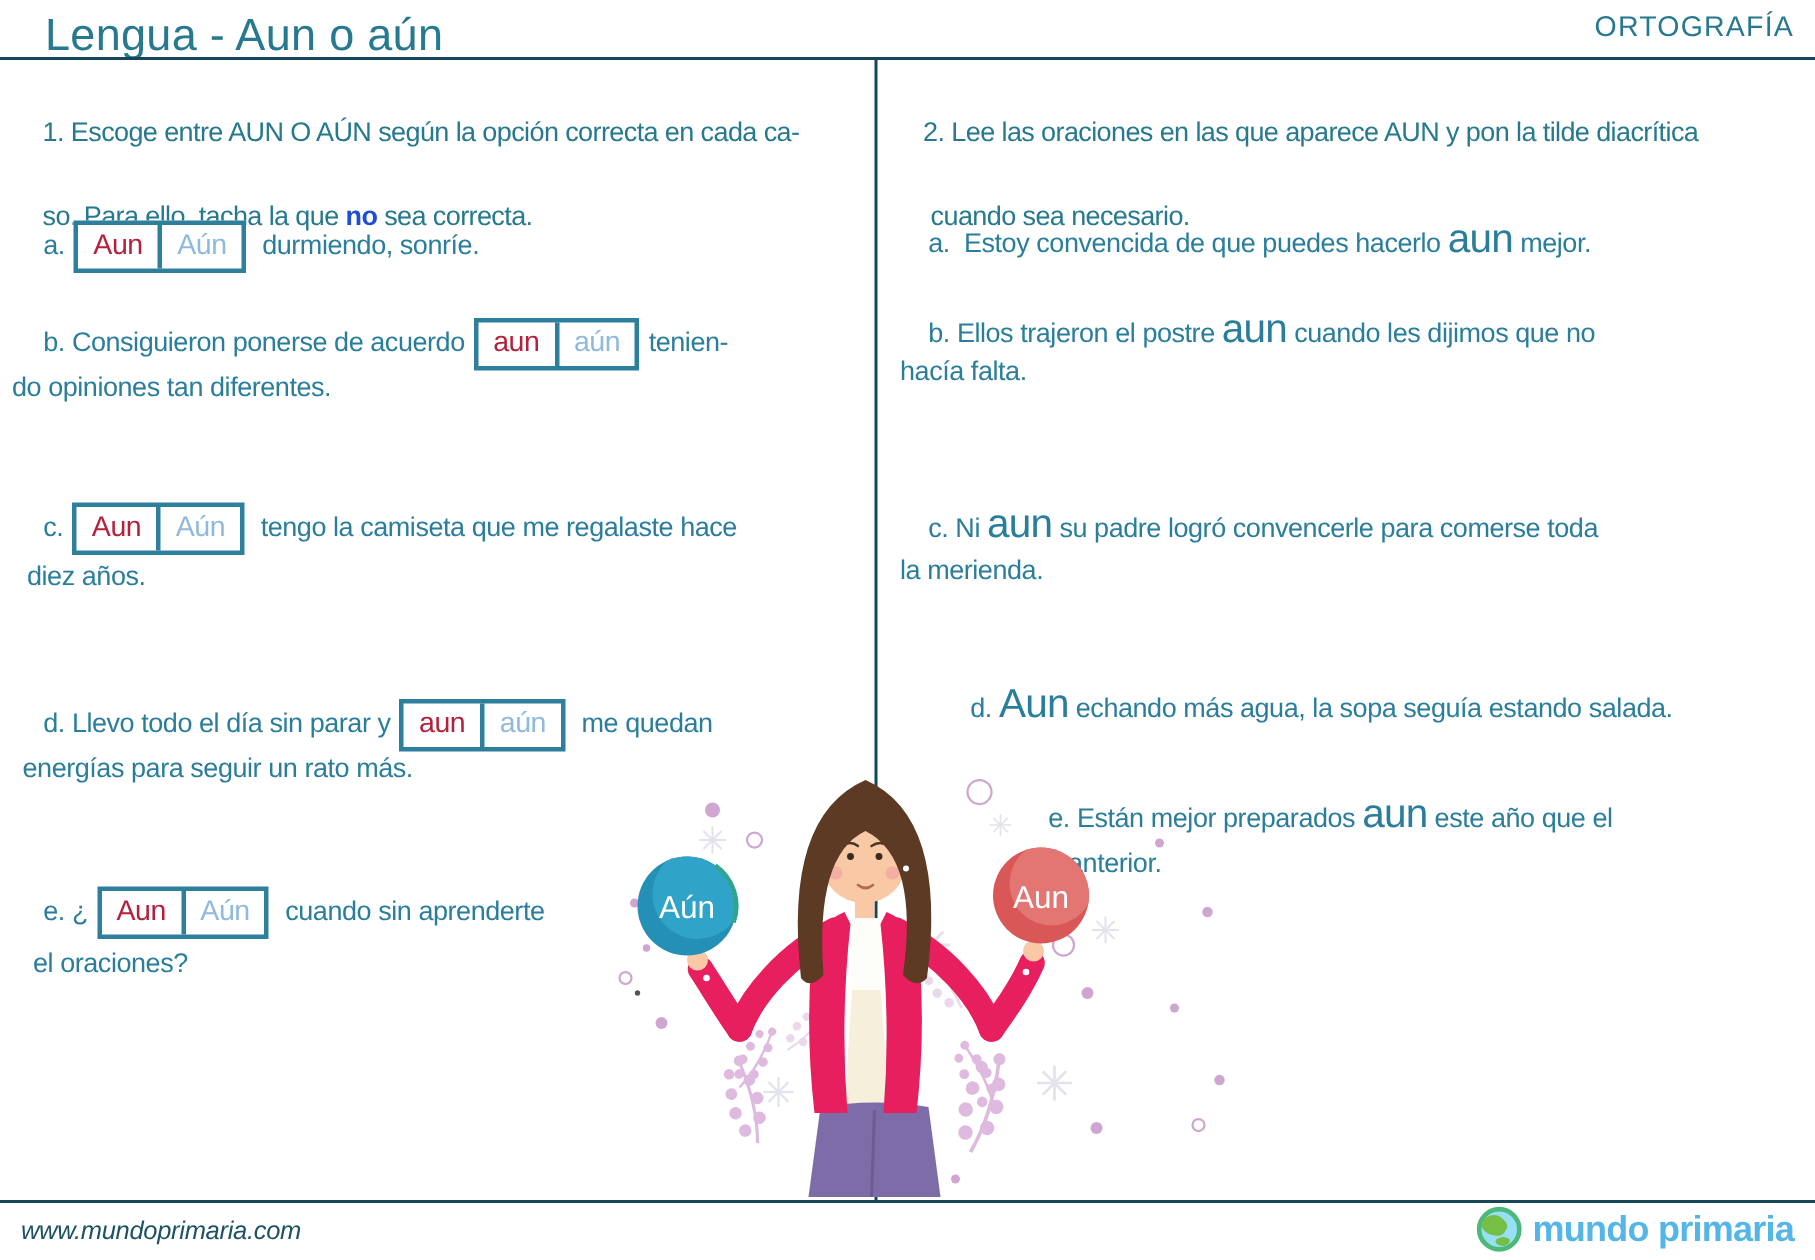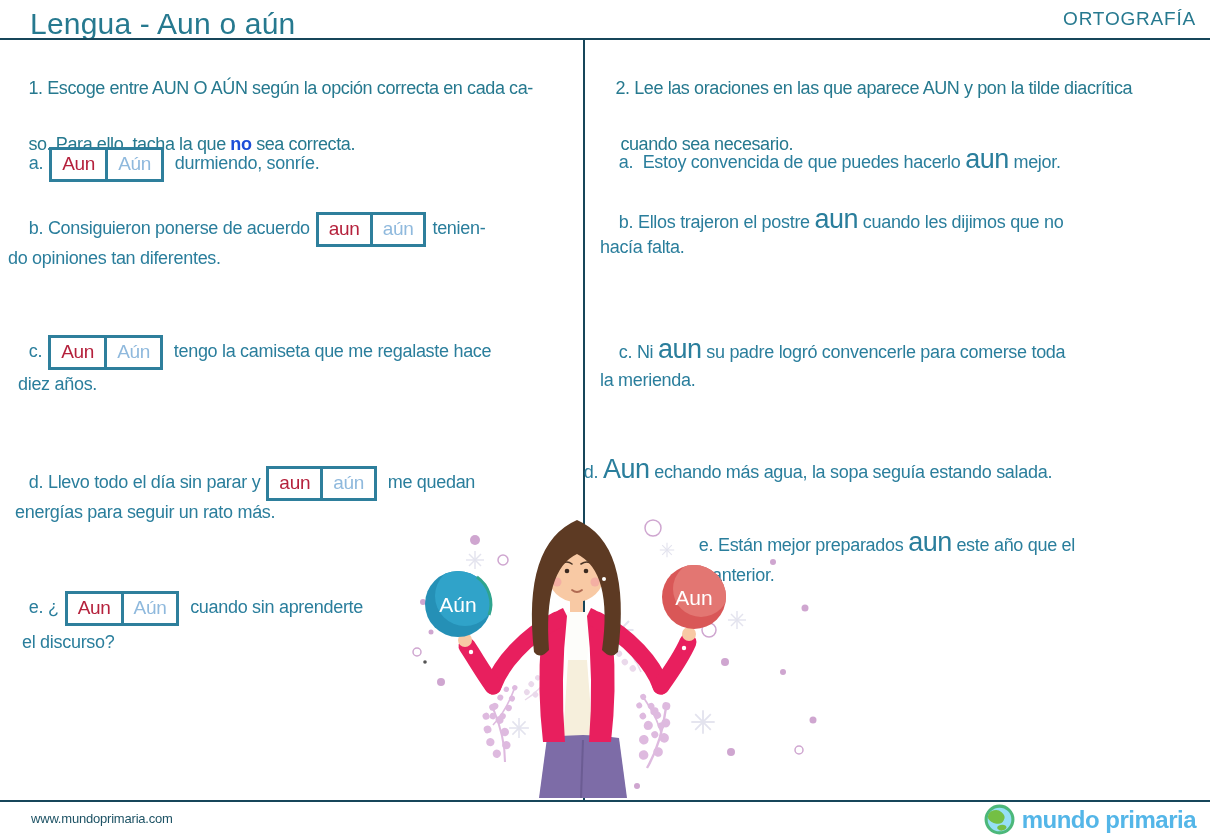--- a/index.html
+++ b/index.html
@@ -11,21 +11,21 @@
   .subject{position:absolute;right:14px;top:8px;font-size:19px;letter-spacing:.8px;color:#26798f;}
   .instr{position:absolute;font-size:18px;letter-spacing:-.4px;line-height:28px;white-space:pre;color:#26798f;}
   .instr .bold{font-weight:700;color:#1d4ed8;}
   .line{position:absolute;font-size:18px;letter-spacing:-.3px;line-height:34px;white-space:pre;color:#2a7e9c;}
   .big{font-size:27px;letter-spacing:-.5px;}
   .optbox{display:inline-flex;vertical-align:middle;border:3px solid #2e7f9c;background:#fff;margin:0 6px;}
   .opt{padding:2px 10px 3px;font-size:19px;line-height:24px;white-space:pre;}
   .opt.red{color:#b5213c;border-right:3px solid #2e7f9c;}
   .opt.blue{color:#8fb9dd;}
   #illus{position:absolute;left:405px;top:500px;width:435px;height:300px;}
-  .footer-url{position:absolute;left:31px;top:811px;font-size:13px;letter-spacing:-.2px;color:#1d5264;}
+  .footer-url{position:absolute;left:14px;top:811px;font-size:17px;letter-spacing:-.2px;color:#1d5264;font-style:italic;}
   .logo{position:absolute;right:14px;top:803px;display:flex;align-items:center;gap:6px;}
   .logo-text{font-size:24px;font-weight:700;letter-spacing:-.5px;color:#54b6e8;}
 </style>
 </head>
 <body>
 
 <div id="page">
 
   <div class="title">Lengua - Aun o aún</div>
   <div class="subject">ORTOGRAFÍA</div>
@@ -52,42 +52,42 @@
   <div class="line" style="left:18px;top:367px">diez años.</div>
 
   <div class="line" style="left:10px;top:431px">
     <span>d. Llevo todo el día sin parar y</span><span class="optbox"><span class="opt red">aun</span><span class="opt blue">aún</span></span><span> me quedan</span>
   </div>
   <div class="line" style="left:15px;top:495px">energías para seguir un rato más.</div>
 
   <div class="line" style="left:10px;top:556px">
     <span>e. ¿</span><span class="optbox"><span class="opt red">Aun</span><span class="opt blue">Aún</span></span><span> cuando sin aprenderte</span>
   </div>
-  <div class="line" style="left:22px;top:625px">el discurso?</div>
+  <div class="line" style="left:22px;top:625px">el oraciones?</div>
 
   <div class="instr" style="left:597px;top:46px">
     <span>2. Lee las oraciones en las que aparece AUN y pon la tilde diacrítica</span><br>
     <span style="padding-left:5px">cuando sea necesario.</span>
   </div>
 
   <div class="line" style="left:600px;top:108px">
     <span>a.  Estoy convencida de que puedes hacerlo </span><span class="big">aun</span><span> mejor.</span>
   </div>
 
   <div class="line" style="left:600px;top:168px">
     <span>b. Ellos trajeron el postre </span><span class="big">aun</span><span> cuando les dijimos que no</span>
   </div>
   <div class="line" style="left:600px;top:230px">hacía falta.</div>
 
   <div class="line" style="left:600px;top:298px">
     <span>c. Ni </span><span class="big">aun</span><span> su padre logró convencerle para comerse toda</span>
   </div>
   <div class="line" style="left:600px;top:363px">la merienda.</div>
 
-  <div class="line" style="left:565px;top:418px">
+  <div class="line" style="left:628px;top:418px">
     <span>d. </span><span class="big">Aun</span><span> echando más agua, la sopa seguía estando salada.</span>
   </div>
 
   <div class="line" style="left:680px;top:491px">
     <span>e. Están mejor preparados </span><span class="big">aun</span><span> este año que el</span>
   </div>
   <div class="line" style="left:712px;top:558px">anterior.</div>
 
   <svg id="illus" viewBox="0 0 435 300">
     <defs>

